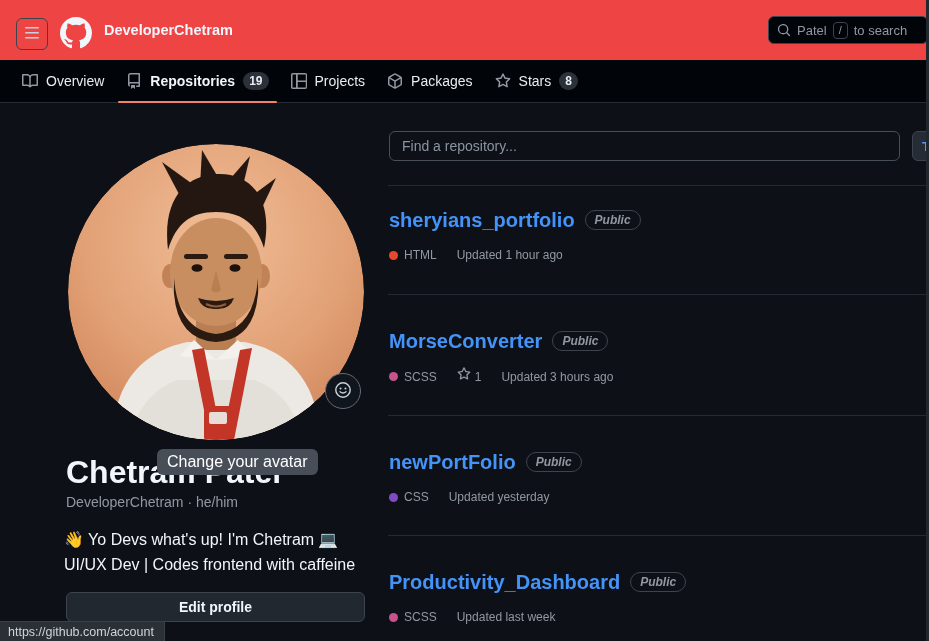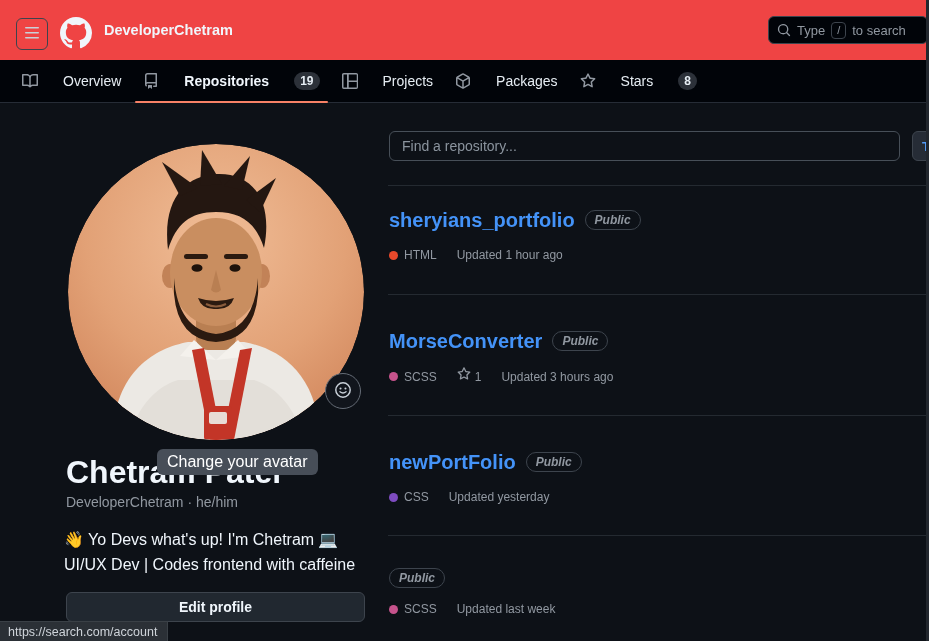--- a/index.html
+++ b/index.html
@@ -34,21 +34,21 @@
     line-height:15px; color:#9198a1;
   }
   .search-icon-svg { width:14px; height:14px; flex:none; }
   
   .profile-tabs {
     position:absolute; top:60px; left:0; width:100%; height:43px;
     background:#010409; border-bottom:1px solid #262c36;
     display:flex; align-items:stretch; padding-left:14px; gap:6px;
   }
   .tab {
-    position:relative; display:flex; align-items:center; gap:25px; padding:0 8px;
+    position:relative; display:flex; align-items:center; gap:8px; padding:0 8px;
     color:#e6edf3; font-size:14px; text-decoration:none; cursor:pointer;
   }
   .tab .t-icon { width:16px; height:16px; color:#9198a1; flex:none; }
   .tab.active .t-label { font-weight:bold; color:#f0f6fc; }
   .tab-count {
     background:rgba(110,118,129,0.4); color:#e6edf3; font-size:12px; font-weight:600;
     min-width:18px; height:18px; padding:6px 6px; border-radius:10px;
     display:flex; align-items:center; justify-content:center;
   }
   .tab-underline {
@@ -154,21 +154,21 @@
           <path d="M8 0C3.58 0 0 3.58 0 8c0 3.54 2.29 6.53 5.47 7.59.4.07.55-.17.55-.38 0-.19-.01-.82-.01-1.49-2.01.37-2.53-.49-2.69-.94-.09-.23-.48-.94-.82-1.13-.28-.15-.68-.52-.01-.53.63-.01 1.08.58 1.23.82.72 1.21 1.87.87 2.33.66.07-.52.28-.87.51-1.07-1.78-.2-3.64-.89-3.64-3.95 0-.87.31-1.59.82-2.15-.08-.2-.36-1.02.08-2.12 0 0 .67-.21 2.2.82.64-.18 1.32-.27 2-.27.68 0 1.36.09 2 .27 1.53-1.04 2.2-.82 2.2-.82.44 1.1.16 1.92.08 2.12.51.56.82 1.27.82 2.15 0 3.07-1.87 3.75-3.65 3.95.29.25.54.73.54 1.48 0 1.07-.01 1.93-.01 2.2 0 .21.15.46.55.38A8.013 8.013 0 0 0 16 8c0-4.42-3.58-8-8-8Z"></path>
         </svg>
     </span>
     <a class="header-title">DeveloperChetram</a>
     <div class="header-search">
       <span class="search-icon-svg">
         <svg width="14" height="14" viewBox="0 0 16 16" fill="currentColor">
             <path d="M10.68 11.74a6 6 0 0 1-7.922-8.982 6 6 0 0 1 8.982 7.922l3.04 3.04a.749.749 0 0 1-.326 1.275.749.749 0 0 1-.734-.215ZM11.5 7a4.499 4.499 0 1 0-8.997 0A4.499 4.499 0 0 0 11.5 7Z"></path>
           </svg>
       </span>
-      <span>Type</span>
+      <span>Patel</span>
       <span class="kbd">/</span>
       <span>to search</span>
     </div>
   </header>
 
   <nav class="profile-tabs">
     <a class="tab">
       <span class="t-icon">
         <svg width="16" height="16" viewBox="0 0 16 16" fill="currentColor">
             <path d="M0 1.75A.75.75 0 0 1 .75 1h4.253c1.227 0 2.317.59 3 1.501A3.743 3.743 0 0 1 11.006 1h4.245a.75.75 0 0 1 .75.75v10.5a.75.75 0 0 1-.75.75h-4.507a2.25 2.25 0 0 0-1.591.659l-.622.621a.75.75 0 0 1-1.06 0l-.622-.621A2.25 2.25 0 0 0 5.258 13H.75a.75.75 0 0 1-.75-.75Zm7.251 10.324.004-5.073-.002-2.253A2.25 2.25 0 0 0 5.003 2.5H1.5v9h3.757a3.75 3.75 0 0 1 1.994.574ZM8.755 4.75l-.004 7.322a3.752 3.752 0 0 1 1.992-.572H14.5v-9h-3.495a2.25 2.25 0 0 0-2.25 2.25Z"></path>
@@ -331,28 +331,29 @@
         </div>
         <div class="repo-meta-line">
           <span class="lang-dot" style="background-color: rgb(126, 76, 192);"></span>
           <span>CSS</span>
           <span class="meta-updated">Updated yesterday</span>
         </div>
       </div>
 
       <div class="repo-row tall last">
         <div class="repo-title-line">
+          <a class="repo-name">Productivity_Dashboard</a>
           <span class="visibility-badge">Public</span>
         </div>
         <div class="repo-meta-line">
           <span class="lang-dot" style="background-color: rgb(198, 83, 140);"></span>
           <span>SCSS</span>
           <span class="meta-updated">Updated last week</span>
         </div>
       </div>
 
     </div>
   </section>
 
-  <div class="status-bar">https://search.com/account</div>
+  <div class="status-bar">https://github.com/account</div>
   <div class="scrollbar-strip"></div>
 
 </div>
 
 </body></html>

